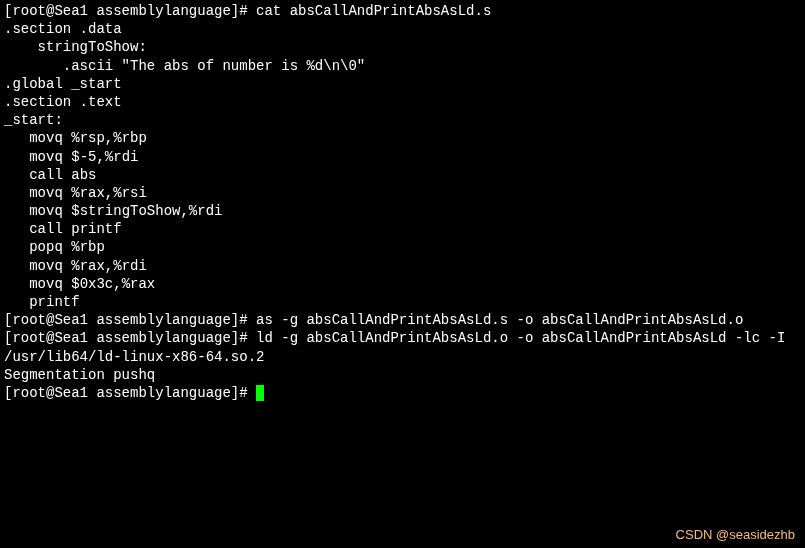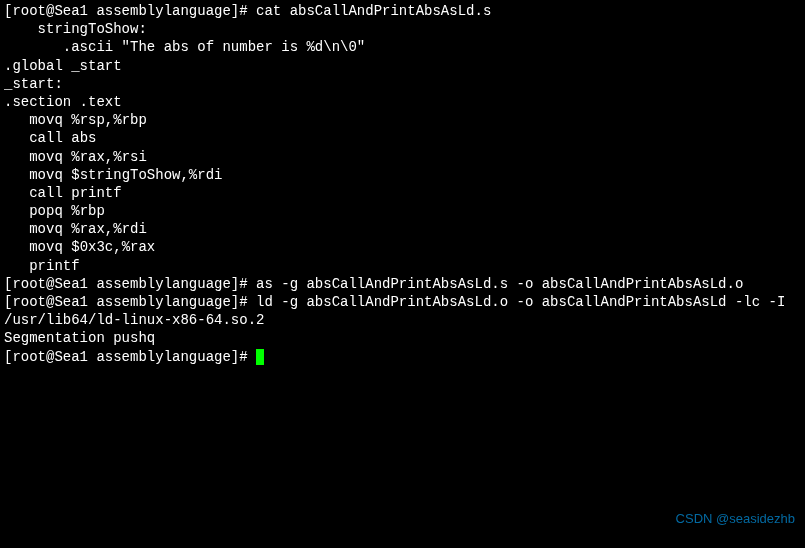--- a/index.html
+++ b/index.html
@@ -26,38 +26,40 @@
     }
     .cursor {
       display: inline-block;
       width: 8px;
       height: 16px;
       background-color: #00ff00;
       vertical-align: text-bottom;
     }
     .watermark {
       position: absolute;
-      bottom: 20px;
+      bottom: 4px;
       right: 10px;
-      color: #0369a1;
+      color: #fdba74;
       font-size: 13px;
       font-family: Arial, sans-serif;
     }
   </style>
 </head>
 <body>
 
 <div>
   <div class="terminal-line">[root@Sea1 assemblylanguage]# cat absCallAndPrintAbsAsLd.s</div>
+  <div class="terminal-line">.section .data</div>
   <div class="terminal-line">    stringToShow:</div>
   <div class="terminal-line">       .ascii "The abs of number is %d\n\0"</div>
   <div class="terminal-line">.global _start</div>
+  <div class="terminal-line">.section .text</div>
   <div class="terminal-line">_start:</div>
-  <div class="terminal-line">.section .text</div>
   <div class="terminal-line">   movq %rsp,%rbp</div>
+  <div class="terminal-line">   movq $-5,%rdi</div>
   <div class="terminal-line">   call abs</div>
   <div class="terminal-line"></div>
   <div class="terminal-line">   movq %rax,%rsi</div>
   <div class="terminal-line">   movq $stringToShow,%rdi</div>
   <div class="terminal-line">   call printf</div>
   <div class="terminal-line"></div>
   <div class="terminal-line">   popq %rbp</div>
   <div class="terminal-line">   movq %rax,%rdi</div>
   <div class="terminal-line">   movq $0x3c,%rax</div>
   <div class="terminal-line">   printf</div>

